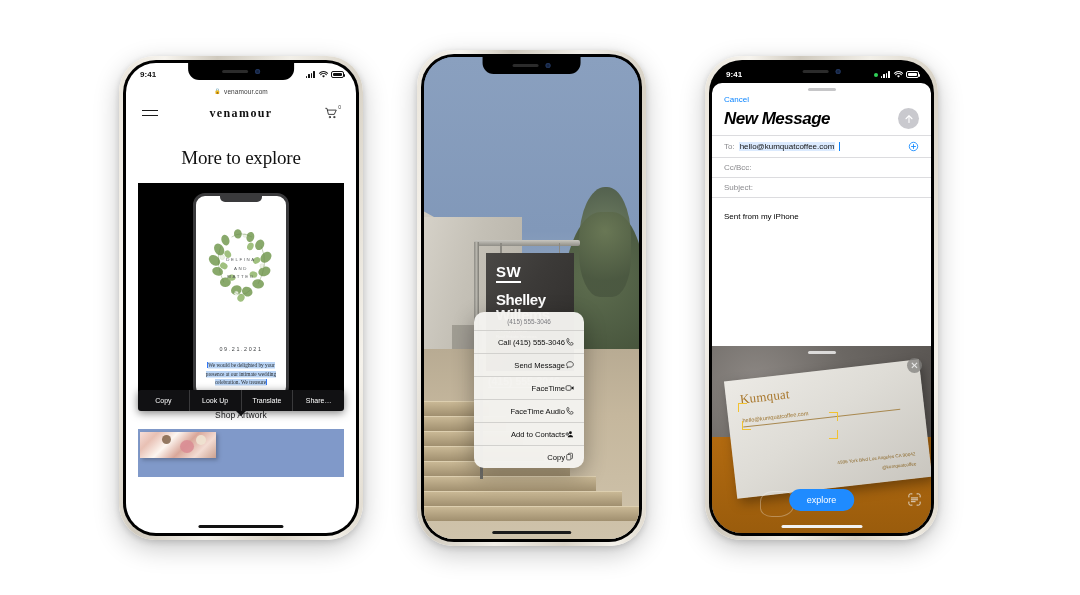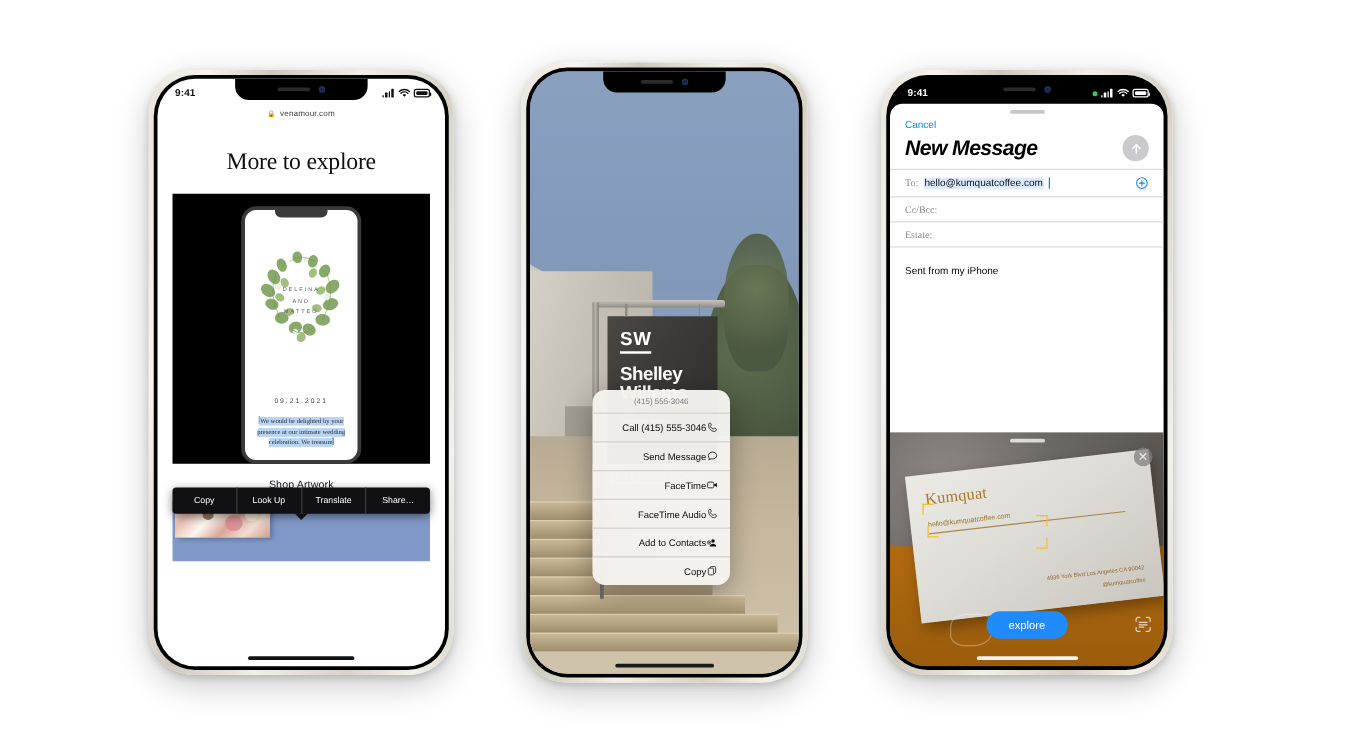--- a/index.html
+++ b/index.html
@@ -265,21 +265,21 @@
   .send-btn {
     width: 21px; height: 21px; border-radius: 50%;
     background: #c9c9ce; display: flex; align-items: center; justify-content: center;
   }
   .send-btn svg { width: 12px; height: 12px; }
   .field {
     display: flex; align-items: center; gap: 4px;
     padding: 5px 12px; border-top: 0.5px solid #dcdcdf;
     font-size: 8px; min-height: 19px;
   }
-  .field .lbl { color: #8a8a8e; font-family: Liberation Serif, serif; }
+  .field .lbl { color: #8a8a8e; }
   .field .val { color: #111; background: #dbeafe; padding: 0 1px; }
   .caret { width: 1px; height: 9px; background: #0a84ff; display: inline-block; }
   .plus-btn { margin-left: auto; width: 11px; height: 11px; }
   .plus-btn svg { width: 11px; height: 11px; }
   .body-text { padding: 14px 12px; font-size: 8px; color: #000; border-top: 0.5px solid #dcdcdf; }
   
   .livetext {
     position: absolute; left: 0; right: 0; bottom: 0; height: 187px;
     background: linear-gradient(#6e6a66,#4a4643);
     overflow: hidden;
@@ -360,20 +360,35 @@
                 <span></span>
               </span>
           </span>
         </div>
 
         <div class="url-bar">
           <span class="lock-g">🔒</span>
           <span>venamour.com</span>
         </div>
 
+        <div class="site-head">
+          <span class="burger">
+              <i></i>
+              <i></i>
+            </span>
+          <span class="brand">venamour</span>
+          <span class="cart">
+            <svg viewBox="0 0 24 24" fill="none" stroke="#1a1a1a" stroke-width="1.4" stroke-linecap="round">
+              <path d="M3 4h2l2.6 10.4h10L21 7H6"></path>
+                <circle cx="10" cy="19" r="1.1"></circle>
+                <circle cx="17.5" cy="19" r="1.1"></circle>
+            </svg>
+            <span class="cnt">0</span>
+          </span>
+        </div>
 
         <div class="p1-title">More to explore</div>
 
         <div class="black-panel">
           <div class="mini-phone">
             <span class="mini-notch"></span>
             <div class="invite">
               <div class="wreath">
                 <svg viewBox="0 0 100 118">
                   <g fill="#7da05c" opacity="0.9">
@@ -600,21 +615,21 @@
                   <path d="M12 7.6v8.8M7.6 12h8.8" stroke-linecap="round"></path>
               </svg>
             </span>
           </div>
 
           <div class="field">
             <span class="lbl">Cc/Bcc:</span>
           </div>
 
           <div class="field">
-            <span class="lbl">Estate:</span>
+            <span class="lbl">Subject:</span>
           </div>
 
           <div class="body-text">Sent from my iPhone</div>
 
           <div class="livetext">
             <div class="lt-bg"></div>
             <div class="desk"></div>
             <span class="lt-grabber"></span>
 
             <div class="bizcard">

